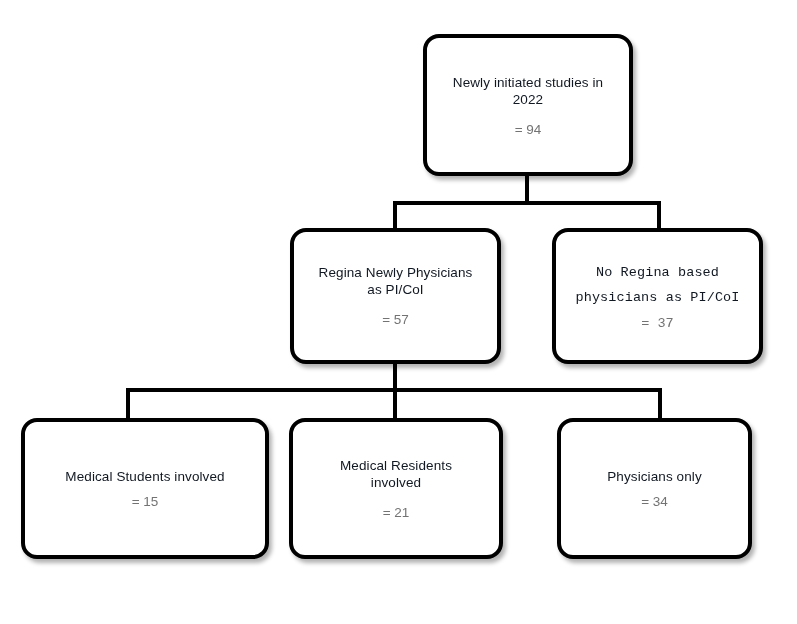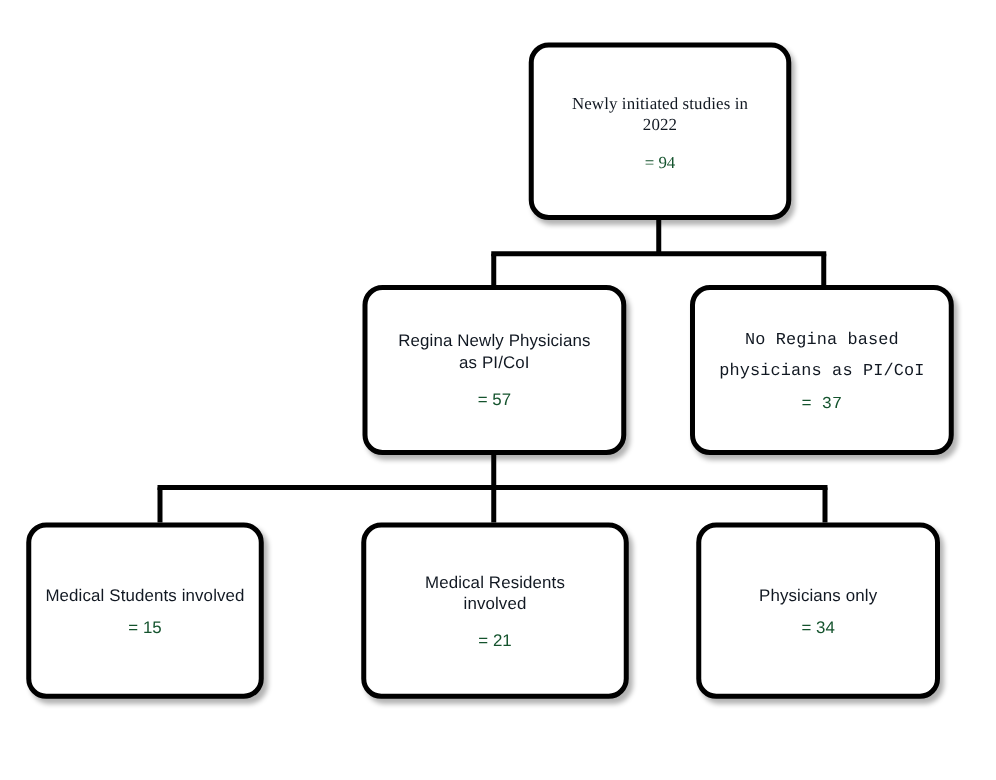--- a/index.html
+++ b/index.html
@@ -42,33 +42,32 @@
   }
   .node .label {
     color: #111822;
     font-size: 13.5px;
     line-height: 17px;
     letter-spacing: 0.1px;
     padding: 0 10px;
     white-space: pre-line;
   }
   .node .count {
-    color: #14532d;
+    color: #737373;
     font-size: 13.5px;
     line-height: 17px;
     margin-top: 13px;
   }
 
   
   #node-total {
     left: 423px;
     top: 34px;
     width: 210px;
     height: 142px;
-    font-family: Liberation Serif, serif;
   }
   #node-total .label { padding-top: 2px; }
 
   
   #node-regina {
     left: 290px;
     top: 228px;
     width: 211px;
     height: 136px;
   }
@@ -79,21 +78,21 @@
     height: 136px;
     font-family: Liberation Mono, monospace;
   }
   #node-no-regina .label { line-height: 25px; }
   #node-no-regina .count { margin-top: 5px; text-align: center; }
 
   
   #node-students {
     left: 21px;
     top: 418px;
-    width: 190px;
+    width: 248px;
     height: 141px;
   }
   #node-residents {
     left: 289px;
     top: 418px;
     width: 214px;
     height: 141px;
   }
   #node-physicians {
     left: 557px;

